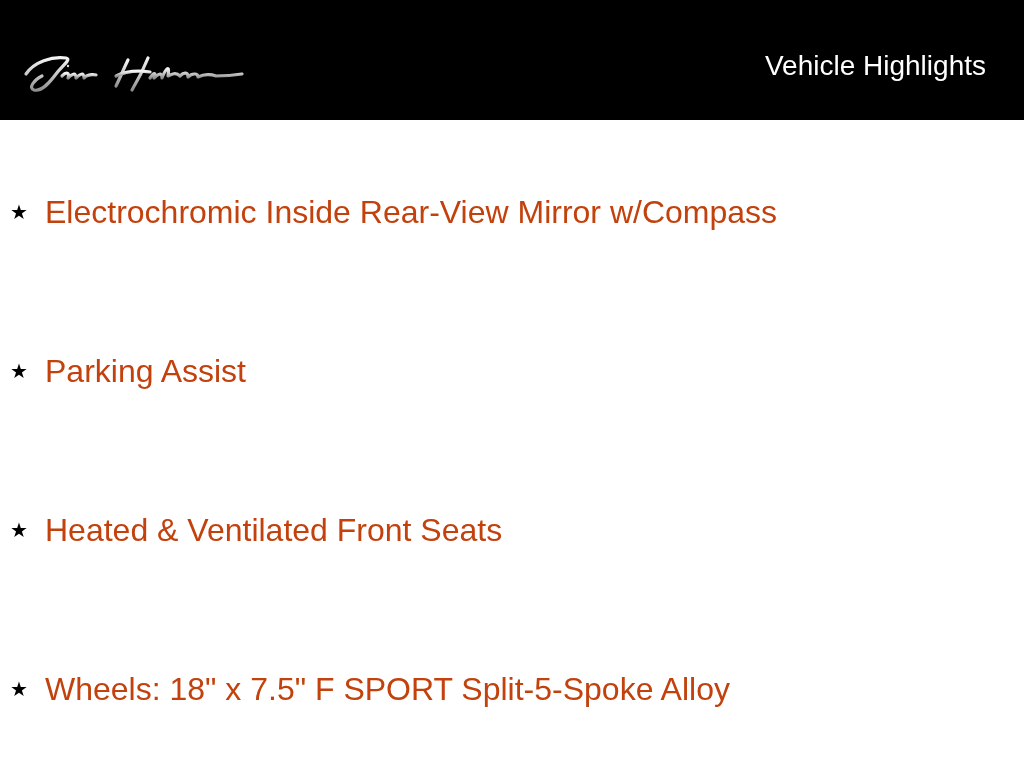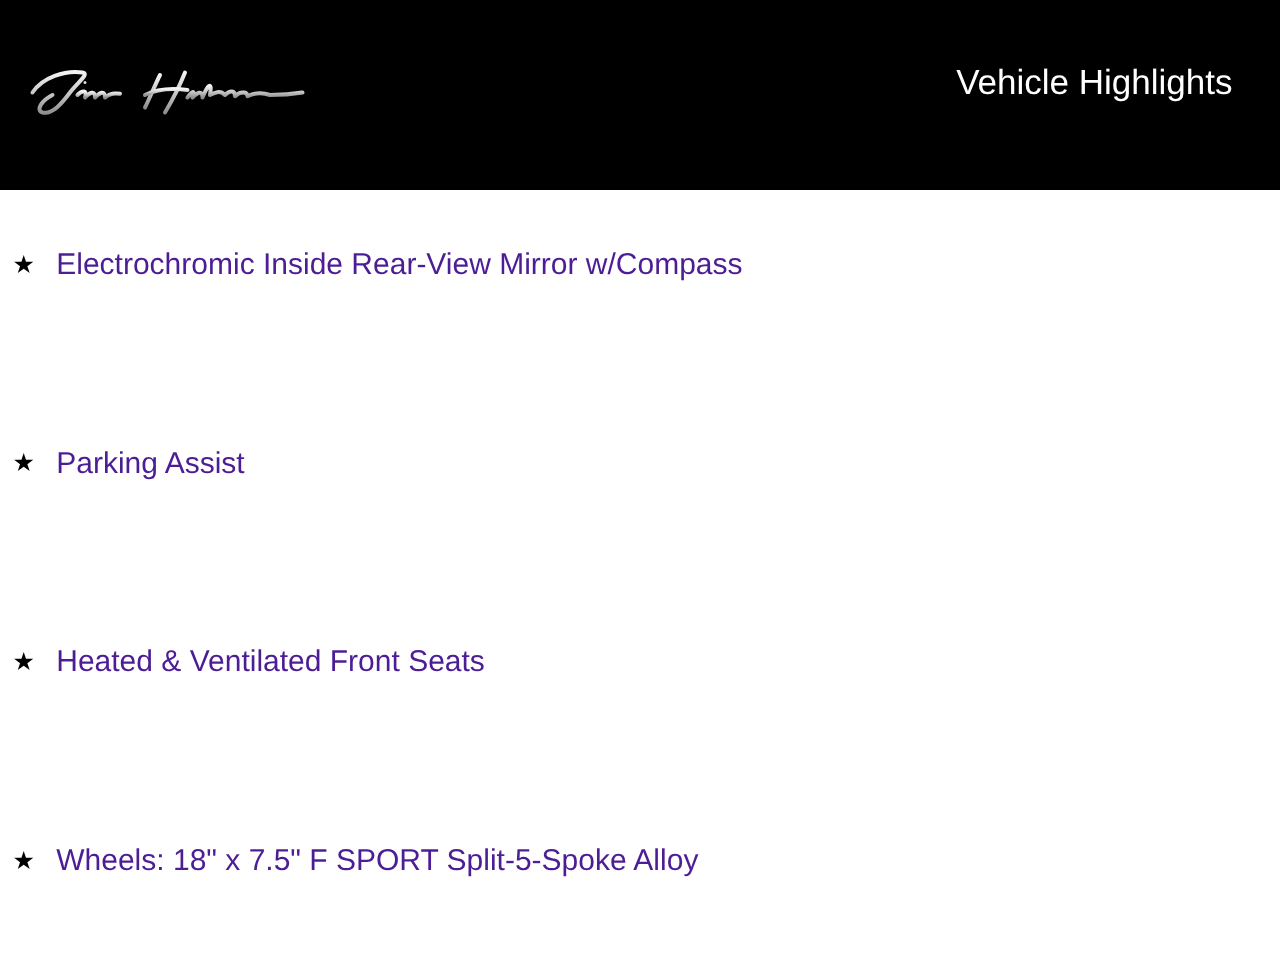--- a/index.html
+++ b/index.html
@@ -14,21 +14,21 @@
     .page {
       position: relative;
       width: 1024px;
       height: 768px;
       background: #ffffff;
     }
     .header {
       position: absolute;
       left: 0; top: 0;
       width: 1024px;
-      height: 152px;
+      height: 120px;
       background: #000000;
     }
     .logo {
       position: absolute;
       left: 20px;
       top: 46px;
       width: 225px;
       height: 52px;
     }
     .header-title {
@@ -50,22 +50,22 @@
     .star {
       position: absolute;
       left: 10px;
       font-size: 20px;
       color: #000000;
       line-height: 20px;
     }
     .highlight-text {
       position: absolute;
       left: 45px;
-      font-size: 24px;
-      color: #4c1d95;
+      font-size: 32px;
+      color: #c2410c;
       white-space: nowrap;
       line-height: 34px;
     }
   </style>
 </head>
 <body>
 
 <div class="page">
 
   <div class="header">

